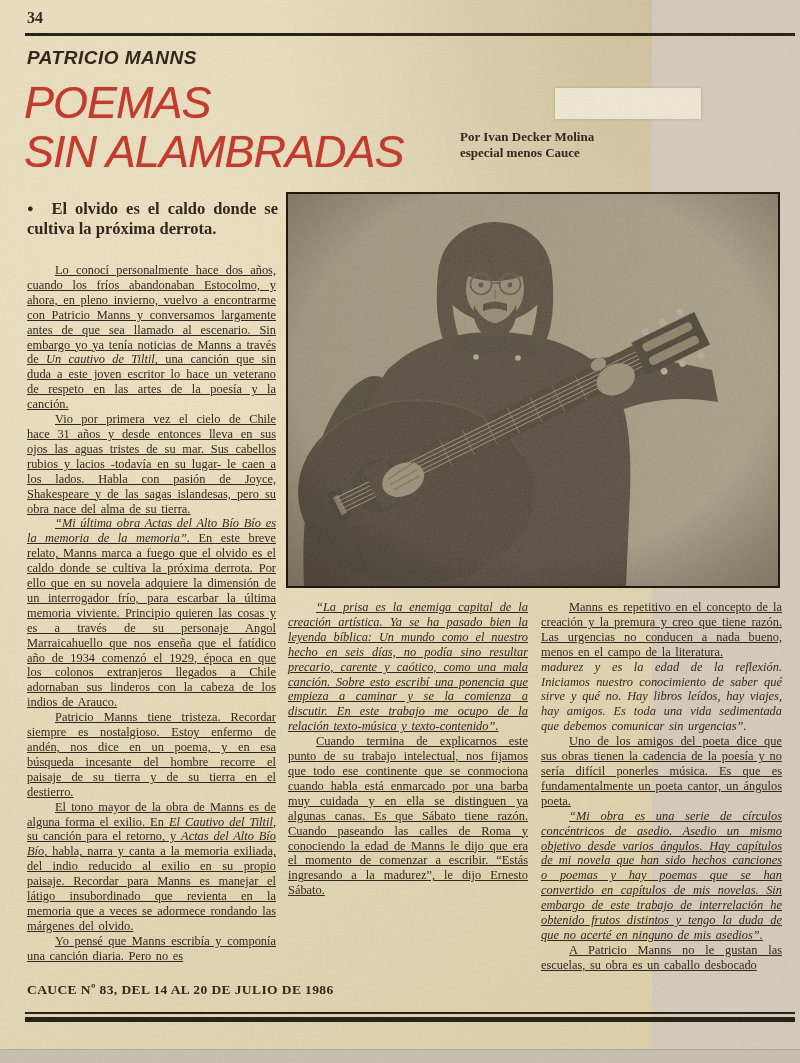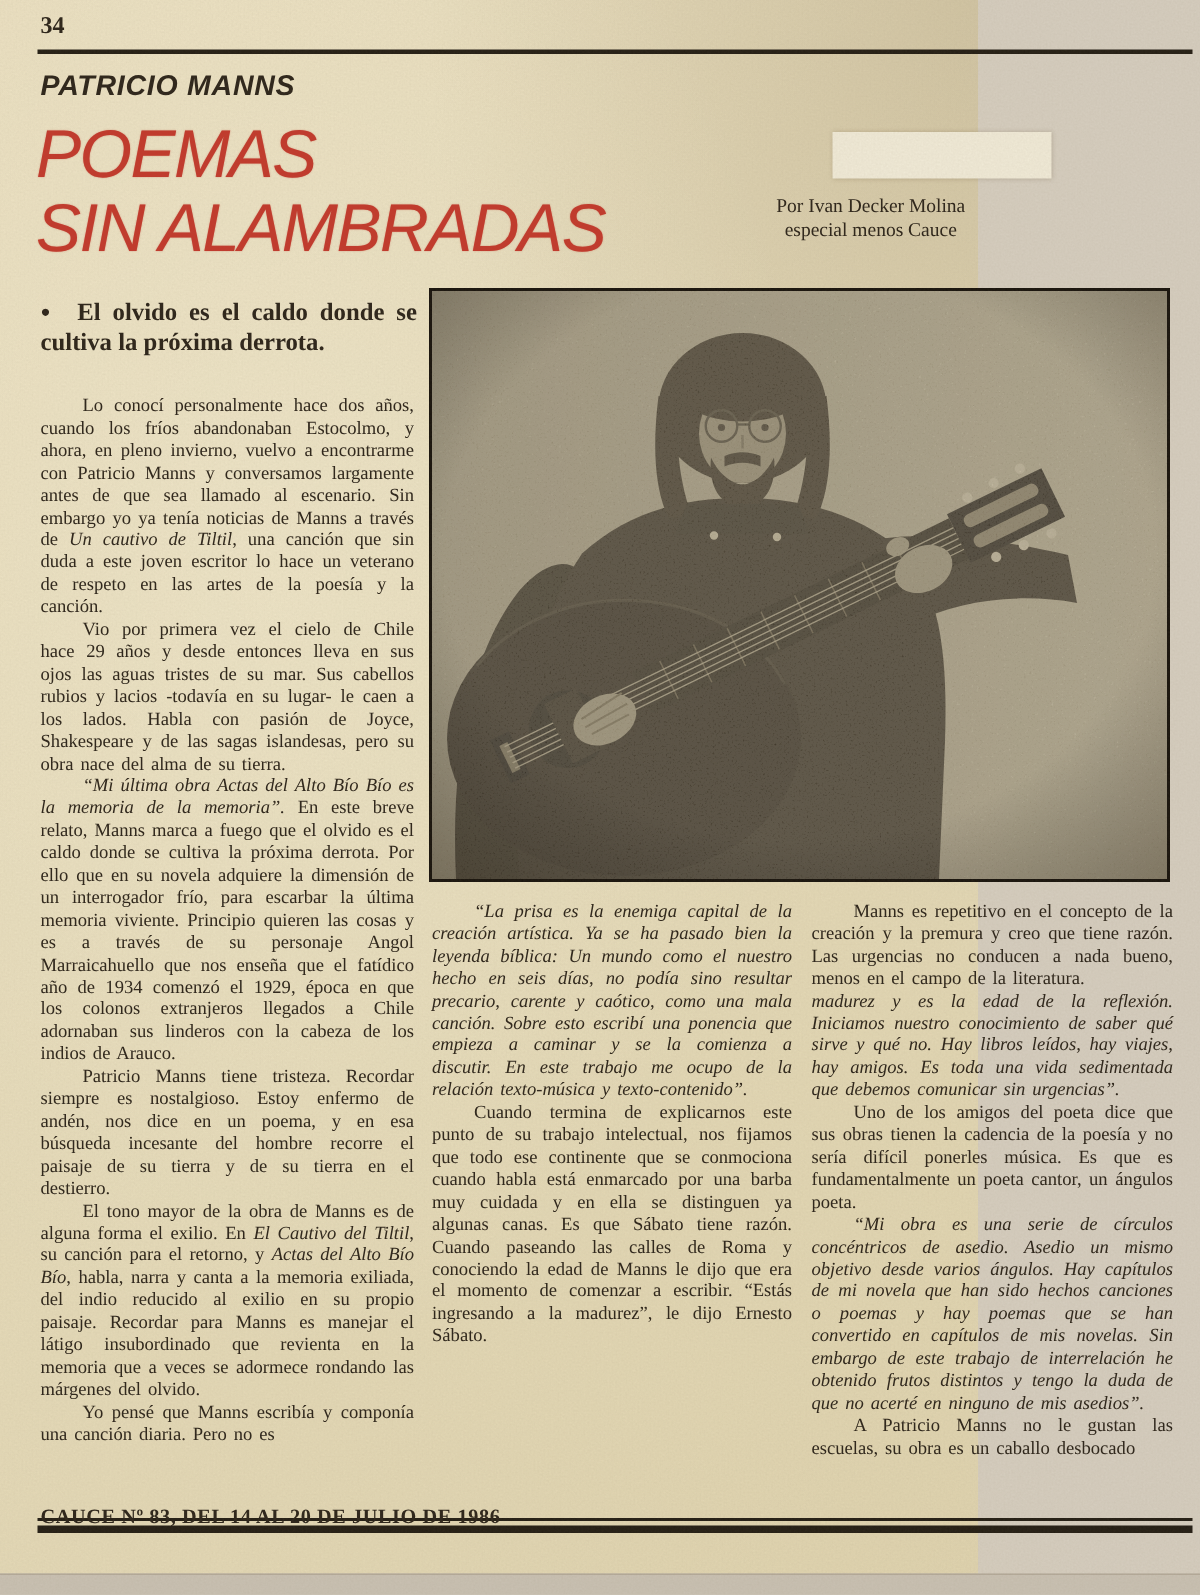--- a/index.html
+++ b/index.html
@@ -19,43 +19,43 @@
   .page-number{position:absolute;left:27px;top:9px;font-weight:bold;font-size:16px;}
   .top-rule{position:absolute;left:25px;top:33px;width:770px;height:3px;background:#211b12;}
   .kicker{position:absolute;left:27px;top:47px;font-family:"Liberation Sans",sans-serif;
           font-style:italic;font-weight:bold;font-size:19px;letter-spacing:.5px;}
   .title{position:absolute;left:24px;top:78px;margin:0;
          font-family:"Liberation Sans",sans-serif;font-style:italic;font-weight:normal;
          font-size:45px;line-height:49px;letter-spacing:-1px;color:var(--accent);
          text-shadow:0 0 1px rgba(197,55,42,.55);}
   .redaction{position:absolute;left:555px;top:88px;width:146px;height:31px;
              background:#f4eedb;box-shadow:0 0 3px rgba(90,70,40,.25);}
-  .byline{position:absolute;left:460px;top:129px;width:241px;text-align:center;
-          font-weight:normal;font-size:13px;line-height:16px;}
+  .byline{position:absolute;left:460px;top:129px;width:241px;text-align:left;
+          font-weight:bold;font-size:13px;line-height:16px;}
 
   .lead{position:absolute;left:27px;top:198px;width:251px;
         font-weight:bold;font-size:16.5px;line-height:20px;text-align:justify;}
   .lead .bullet{font-size:11px;vertical-align:2px;margin-right:14px;}
 
   .col{position:absolute;font-size:12.4px;line-height:14.9px;text-align:justify;
        word-spacing:1.5px;}
   .col p{margin:0;}
-  .col p.ind{text-indent:28px;}
+  .col p.ind{text-indent:28px;text-decoration:underline;}
   .col .it{font-style:italic;}
   .col-left{left:27px;top:263px;width:249px;height:748px;}
   .col-middle{left:288px;top:600px;width:240px;height:412px;}
   .col-right{left:541px;top:600px;width:241px;height:412px;}
 
   .photo{position:absolute;left:286px;top:192px;width:494px;height:396px;margin:0;
          border:2px solid #15100a;box-sizing:border-box;background:#b2a98f;overflow:hidden;}
   .photo svg{display:block;width:100%;height:100%;}
 
   .footer-rules{position:absolute;left:25px;top:1012px;width:770px;height:3px;
                 border-top:2px solid #211b12;border-bottom:5px solid #211b12;}
-  .footer-text{position:absolute;left:27px;top:1003px;font-weight:bold;font-size:13.5px;
+  .footer-text{position:absolute;left:27px;top:982px;font-weight:bold;font-size:13.5px;
                letter-spacing:.4px;}
   .scan-edge{position:absolute;left:0;top:1049px;width:800px;height:14px;
              background:#cbc3b5;border-top:1px solid #b6ac9c;}
 </style>
 </head>
 <body>
 
 <div class="page">
 
   <div class="page-number">34</div>
@@ -68,21 +68,21 @@
 
   <div class="byline">
     <div>Por Ivan Decker Molina</div>
     <div>especial menos Cauce</div>
   </div>
 
   <div class="lead"><span class="bullet">●</span><span>El olvido es el caldo donde se cultiva la próxima derrota.</span></div>
 
   <div class="col col-left" id="col-left">
       <p class="par ind"><span>Lo conocí personalmente hace dos años, cuando los fríos abandonaban Estocolmo, y ahora, en pleno invierno, vuelvo a encontrarme con Patricio Manns y conversamos largamente antes de que sea llamado al escenario.  Sin embargo yo ya tenía noticias de Manns a través de </span><span class="it">Un cautivo de Tiltil</span><span>, una canción que sin duda a este joven escritor lo hace un veterano de respeto en las artes de la poesía y la canción.</span></p>
-      <p class="par ind"><span>Vio por primera vez el cielo de Chile hace 29 años y desde entonces lleva en sus ojos las aguas tristes de su mar.  Sus cabellos rubios y lacios -todavía en su lugar- le caen a los lados.  Habla con pasión de Joyce, Shakespeare y de las sagas islandesas, pero su obra nace del alma de su tierra.</span></p>
+      <p class="par ind"><span>Vio por primera vez el cielo de Chile hace 31 años y desde entonces lleva en sus ojos las aguas tristes de su mar.  Sus cabellos rubios y lacios -todavía en su lugar- le caen a los lados.  Habla con pasión de Joyce, Shakespeare y de las sagas islandesas, pero su obra nace del alma de su tierra.</span></p>
       <p class="par ind"><span class="it">“Mi última obra Actas del Alto Bío Bío es la memoria de la memoria”.</span><span>  En este breve relato, Manns marca a fuego que el olvido es el caldo donde se cultiva la próxima derrota.  Por ello que en su novela adquiere la dimensión de un interrogador frío, para escarbar la última memoria viviente.  Principio quieren las cosas y es a través de su personaje Angol Marraicahuello que nos enseña que el fatídico año de 1934 comenzó el 1929, época en que los colonos extranjeros llegados a Chile adornaban sus linderos con la cabeza de los indios de Arauco.</span></p>
       <p class="par ind"><span>Patricio Manns tiene tristeza.  Recordar siempre es nostalgioso.  Estoy enfermo de andén, nos dice en un poema, y en esa búsqueda incesante del hombre recorre el paisaje de su tierra y de su tierra en el destierro.</span></p>
       <p class="par ind"><span>El tono mayor de la obra de Manns es de alguna forma el exilio.  En </span><span class="it">El Cautivo del Tiltil</span><span>, su canción para el retorno, y </span><span class="it">Actas del Alto Bío Bío</span><span>, habla, narra y canta a la memoria exiliada, del indio reducido al exilio en su propio paisaje.  Recordar para Manns es manejar el látigo insubordinado que revienta en la memoria que a veces se adormece rondando las márgenes del olvido.</span></p>
       <p class="par ind"><span>Yo pensé que Manns escribía y componía una canción diaria.  Pero no es</span></p>
     </div>
 
   <figure class="photo" role="img" aria-label="Patricio Manns, de pie, sosteniendo una guitarra clásica">
     <svg viewBox="0 0 490 392" preserveAspectRatio="none">
       <defs>
         <linearGradient id="bgGrad" x1="0" y1="0" x2="1" y2="0">

